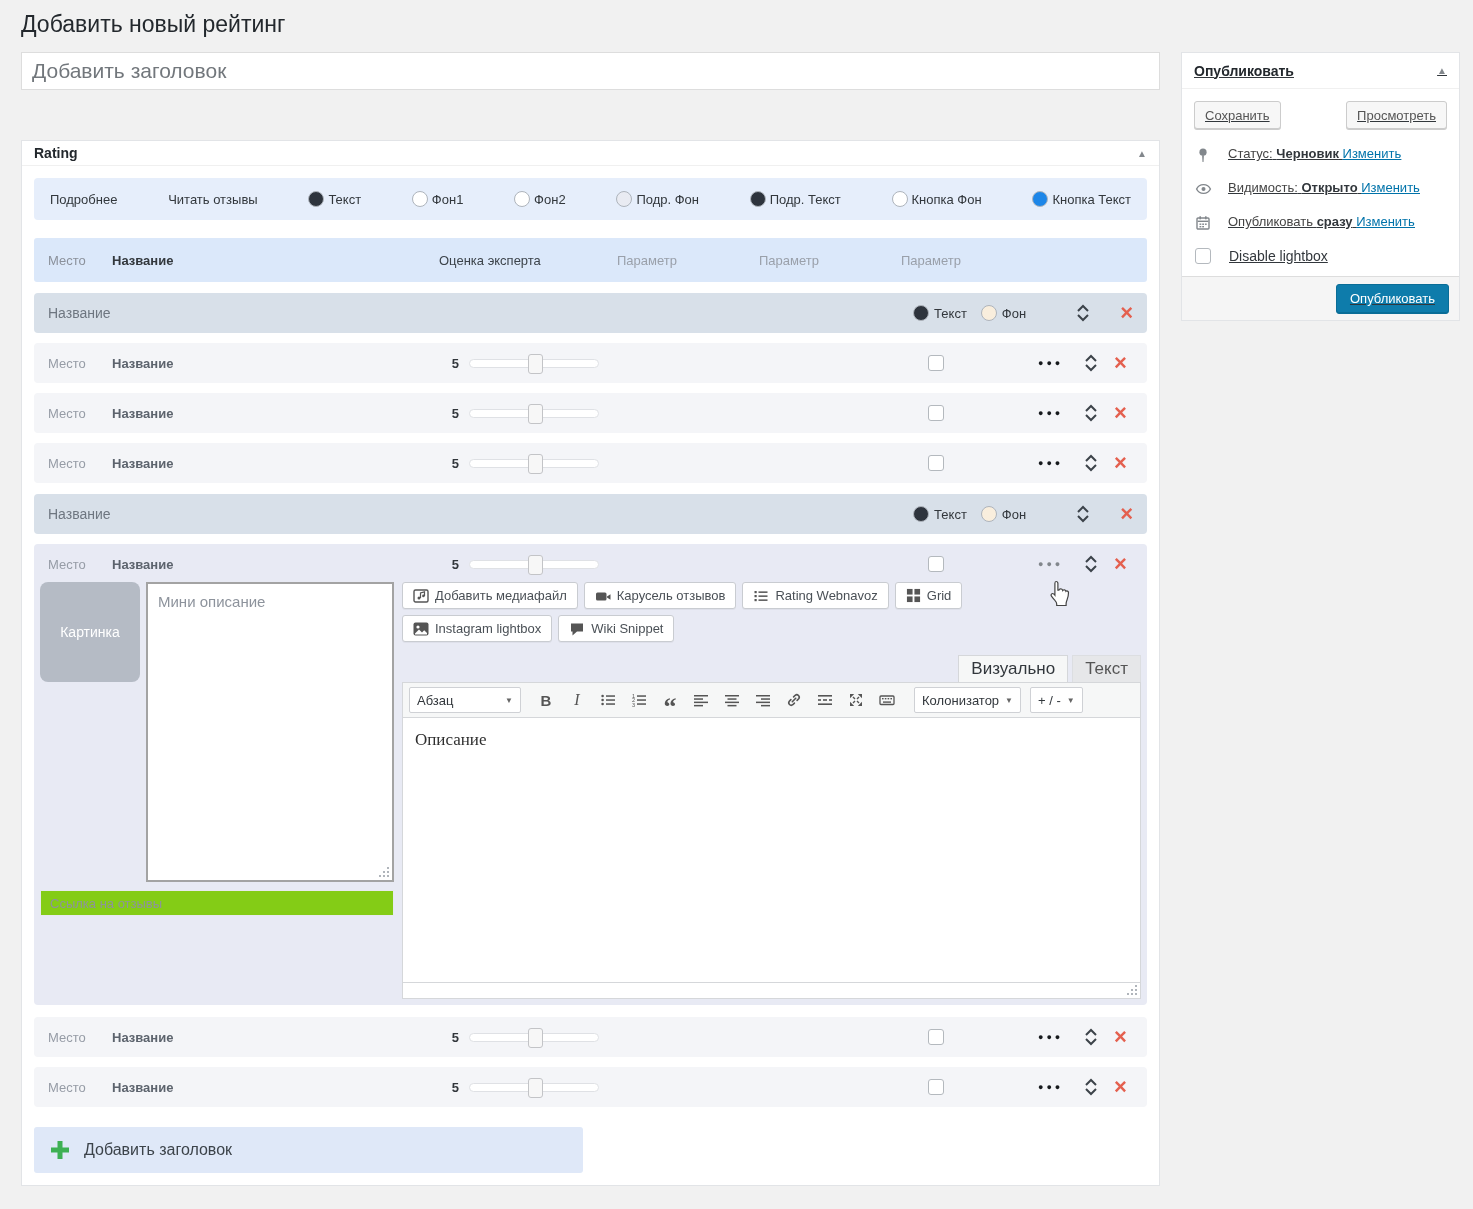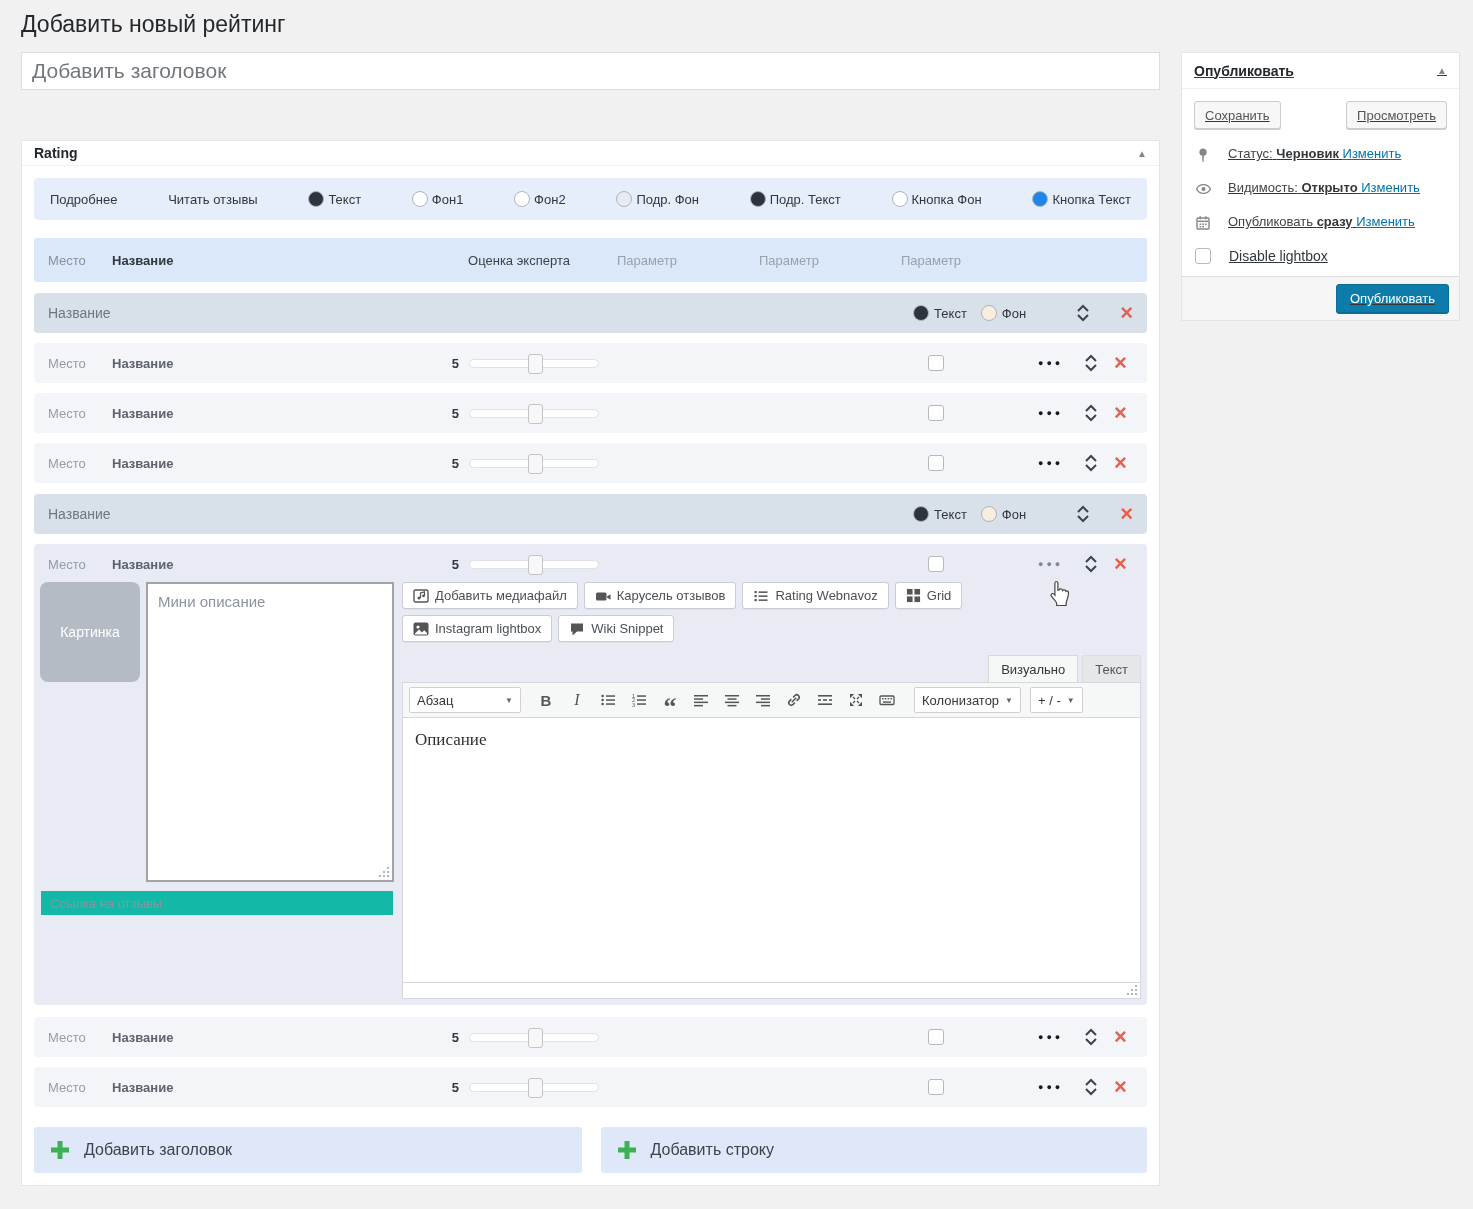--- a/index.html
+++ b/index.html
@@ -25,21 +25,21 @@
   .color-row { background:#e6eefb; border-radius:4px; height:42px; display:flex; align-items:center;
     justify-content:space-between; padding:0 16px; margin-bottom:18px; }
   .citem { display:flex; align-items:center; gap:4px; font-size:13px; color:#32373c; cursor:pointer; }
   .swatch { width:16px; height:16px; border-radius:50%; border:1px solid #aeb4bc; display:inline-block; }
 
   
   .thead { background:#dbe8fa; border-radius:3px; height:44px; display:flex; align-items:center;
     padding:0 14px; font-size:13px; margin-bottom:11px; }
   .th-place { width:64px; color:#8b919b; }
   .th-name  { width:327px; font-weight:bold; color:#32373c; }
-  .th-score { width:160px; text-align:center; color:#3c434a; }
+  .th-score { width:160px; text-align:left; color:#3c434a; }
   .th-param { width:142px; padding-left:18px; color:#9aa0aa; }
 
   
   .sbar { background:#d8e0e9; border-radius:4px; height:40px; display:flex; align-items:center;
     padding:0 14px; margin-bottom:10px; }
   .sbar input { flex:1; background:transparent; border:none; outline:none; font-size:14px; color:#32373c; }
   .sbar input::placeholder { color:#6e7680; }
   .sbar-right { display:flex; align-items:center; gap:14px; margin-left:auto; }
   .sw-item { display:flex; align-items:center; gap:5px; font-size:13px; color:#32373c; cursor:pointer; }
 
@@ -72,33 +72,33 @@
   .exleft-top { display:flex; gap:6px; }
   .imgbtn { width:100px; height:100px; background:#b5bbc5; border-radius:8px; color:#fff; font-size:14px;
     display:flex; align-items:center; justify-content:center; cursor:pointer; }
   .minidesc { position:relative; flex:1; height:300px; background:#fff; border:2px solid #a3a3a3; }
   .minidesc textarea { width:100%; height:100%; border:none; outline:none; resize:none; background:transparent;
     font-family:inherit; font-size:15px; padding:9px 10px; color:#32373c; }
   .minidesc textarea::placeholder { color:#8d939c; }
   .grip { position:absolute; right:3px; bottom:3px; width:10px; height:10px; pointer-events:none; }
   .grip::before { content:""; position:absolute; right:0; bottom:0; width:2px; height:2px; background:#b0b5bb;
     box-shadow:-4px 0 #b0b5bb, 0 -4px #b0b5bb, -8px 0 #b0b5bb, -4px -4px #b0b5bb, 0 -8px #b0b5bb; }
-  .linkinput { margin-top:8px; width:100%; height:26px; background:#14b8a6; border:1px solid #e7e9ee;
+  .linkinput { margin-top:8px; width:100%; height:26px; background:#84cc16; border:1px solid #e7e9ee;
     font-size:13px; padding:0 9px; outline:none; color:#32373c; }
   .linkinput::placeholder { color:#8d939c; }
 
   .exright { flex:1; padding-top:0; }
   .mediabtns { display:flex; flex-wrap:wrap; gap:6px; width:690px; }
   .mbtn { display:inline-flex; align-items:center; gap:6px; height:27px; padding:0 10px; background:#fff;
     border:1px solid #c9ccd1; border-radius:3px; font-size:13px; color:#4a5056; cursor:pointer;
     box-shadow:0 1px 0 rgba(0,0,0,0.04); white-space:nowrap; }
   .mbtn svg { flex:none; }
 
   .editor-tabs { display:flex; justify-content:flex-end; margin-top:13px; }
-  .etab { height:27px; padding:0 12px; font-size:13px; color:#555; display:flex; align-items:center; cursor:pointer; }
+  .etab { height:27px; padding:0 12px; font-size:17px; color:#555; display:flex; align-items:center; cursor:pointer; }
   .etab.active { background:#f6f7f7; border:1px solid #d5d7da; border-bottom:none; color:#32373c; position:relative; z-index:2; margin-bottom:-1px; }
   .etab.inactive { background:#e6e7e9; margin-left:4px; border:1px solid #dcdee1; border-bottom:none; }
 
   .editor { border:1px solid #d5d7da; background:#fff; position:relative; z-index:1; }
   .ed-toolbar { background:#f6f7f7; border-bottom:1px solid #d5d7da; padding:4px 6px; display:flex;
     align-items:center; gap:3px; height:35px; }
   .tsel { height:26px; background:#fff; border:1px solid #cfd1d5; display:flex; align-items:center;
     justify-content:space-between; padding:0 7px; font-size:13px; color:#32373c; cursor:pointer; border-radius:2px; }
   .tsel.para { width:112px; margin-right:8px; }
   .tsel .dd { font-size:8px; color:#666; margin-left:6px; }
@@ -543,26 +543,20 @@
         <span class="del">×</span>
       </div>
 
       <div class="addrow">
         <div class="addbtn left">
           <svg width="24" height="24" viewBox="0 0 24 24">
               <path d="M12 3v18M3 12h18" stroke="#3db054" stroke-width="5"></path>
             </svg>
           <span>Добавить заголовок</span>
         </div>
-        <div class="addbtn right">
-          <svg width="24" height="24" viewBox="0 0 24 24">
-              <path d="M12 3v18M3 12h18" stroke="#3db054" stroke-width="5"></path>
-            </svg>
-          <span>Добавить строку</span>
-        </div>
       </div>
 
     </div>
   </div>
 </div>
 
 <div class="side-col">
   <div class="pubbox">
     <div class="pub-header">
       <span class="mh-title">Опубликовать</span>

